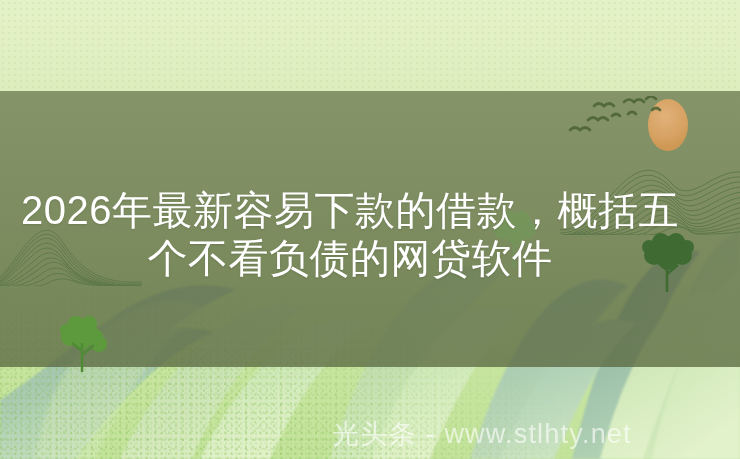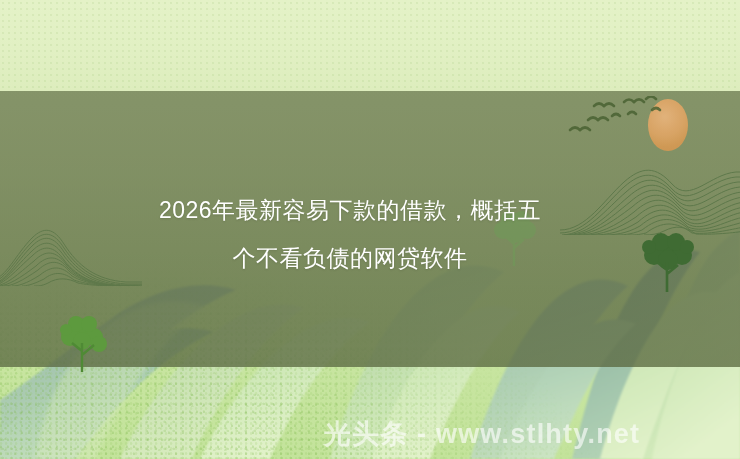--- a/index.html
+++ b/index.html
@@ -69,40 +69,40 @@
   .bird{position:absolute;}
 
   
   .tree{position:absolute;}
 
   
   #title{
     position:absolute;left:0;top:186px;width:700px;
     text-align:center;
     color:#ffffff;
-    font-size:23px;
+    font-size:40px;
     line-height:48px;
     letter-spacing:.5px;
     font-weight:400;
     text-shadow:0 1px 2px rgba(60,70,45,.22);
     white-space:pre-line;
   }
 
   
   #watermark{
     position:absolute;left:0;top:417px;width:740px;
     text-align:center;
     padding-right:0px;
     color:rgba(255,255,255,.62);
     font-size:27px;
     line-height:34px;
     letter-spacing:1.2px;
     white-space:nowrap;
   }
-  #watermark .wm-inner{display:inline-block;transform:translateX(112px);font-weight:bold;}
+  #watermark .wm-inner{display:inline-block;transform:translateX(112px);}
 </style>
 </head>
 <body>
 
 <div id="stage">
 
   <div class="layer" id="base-wash"></div>
 
   <svg class="layer" id="ridges" viewBox="0 0 740 459" preserveAspectRatio="none">
     <defs>

